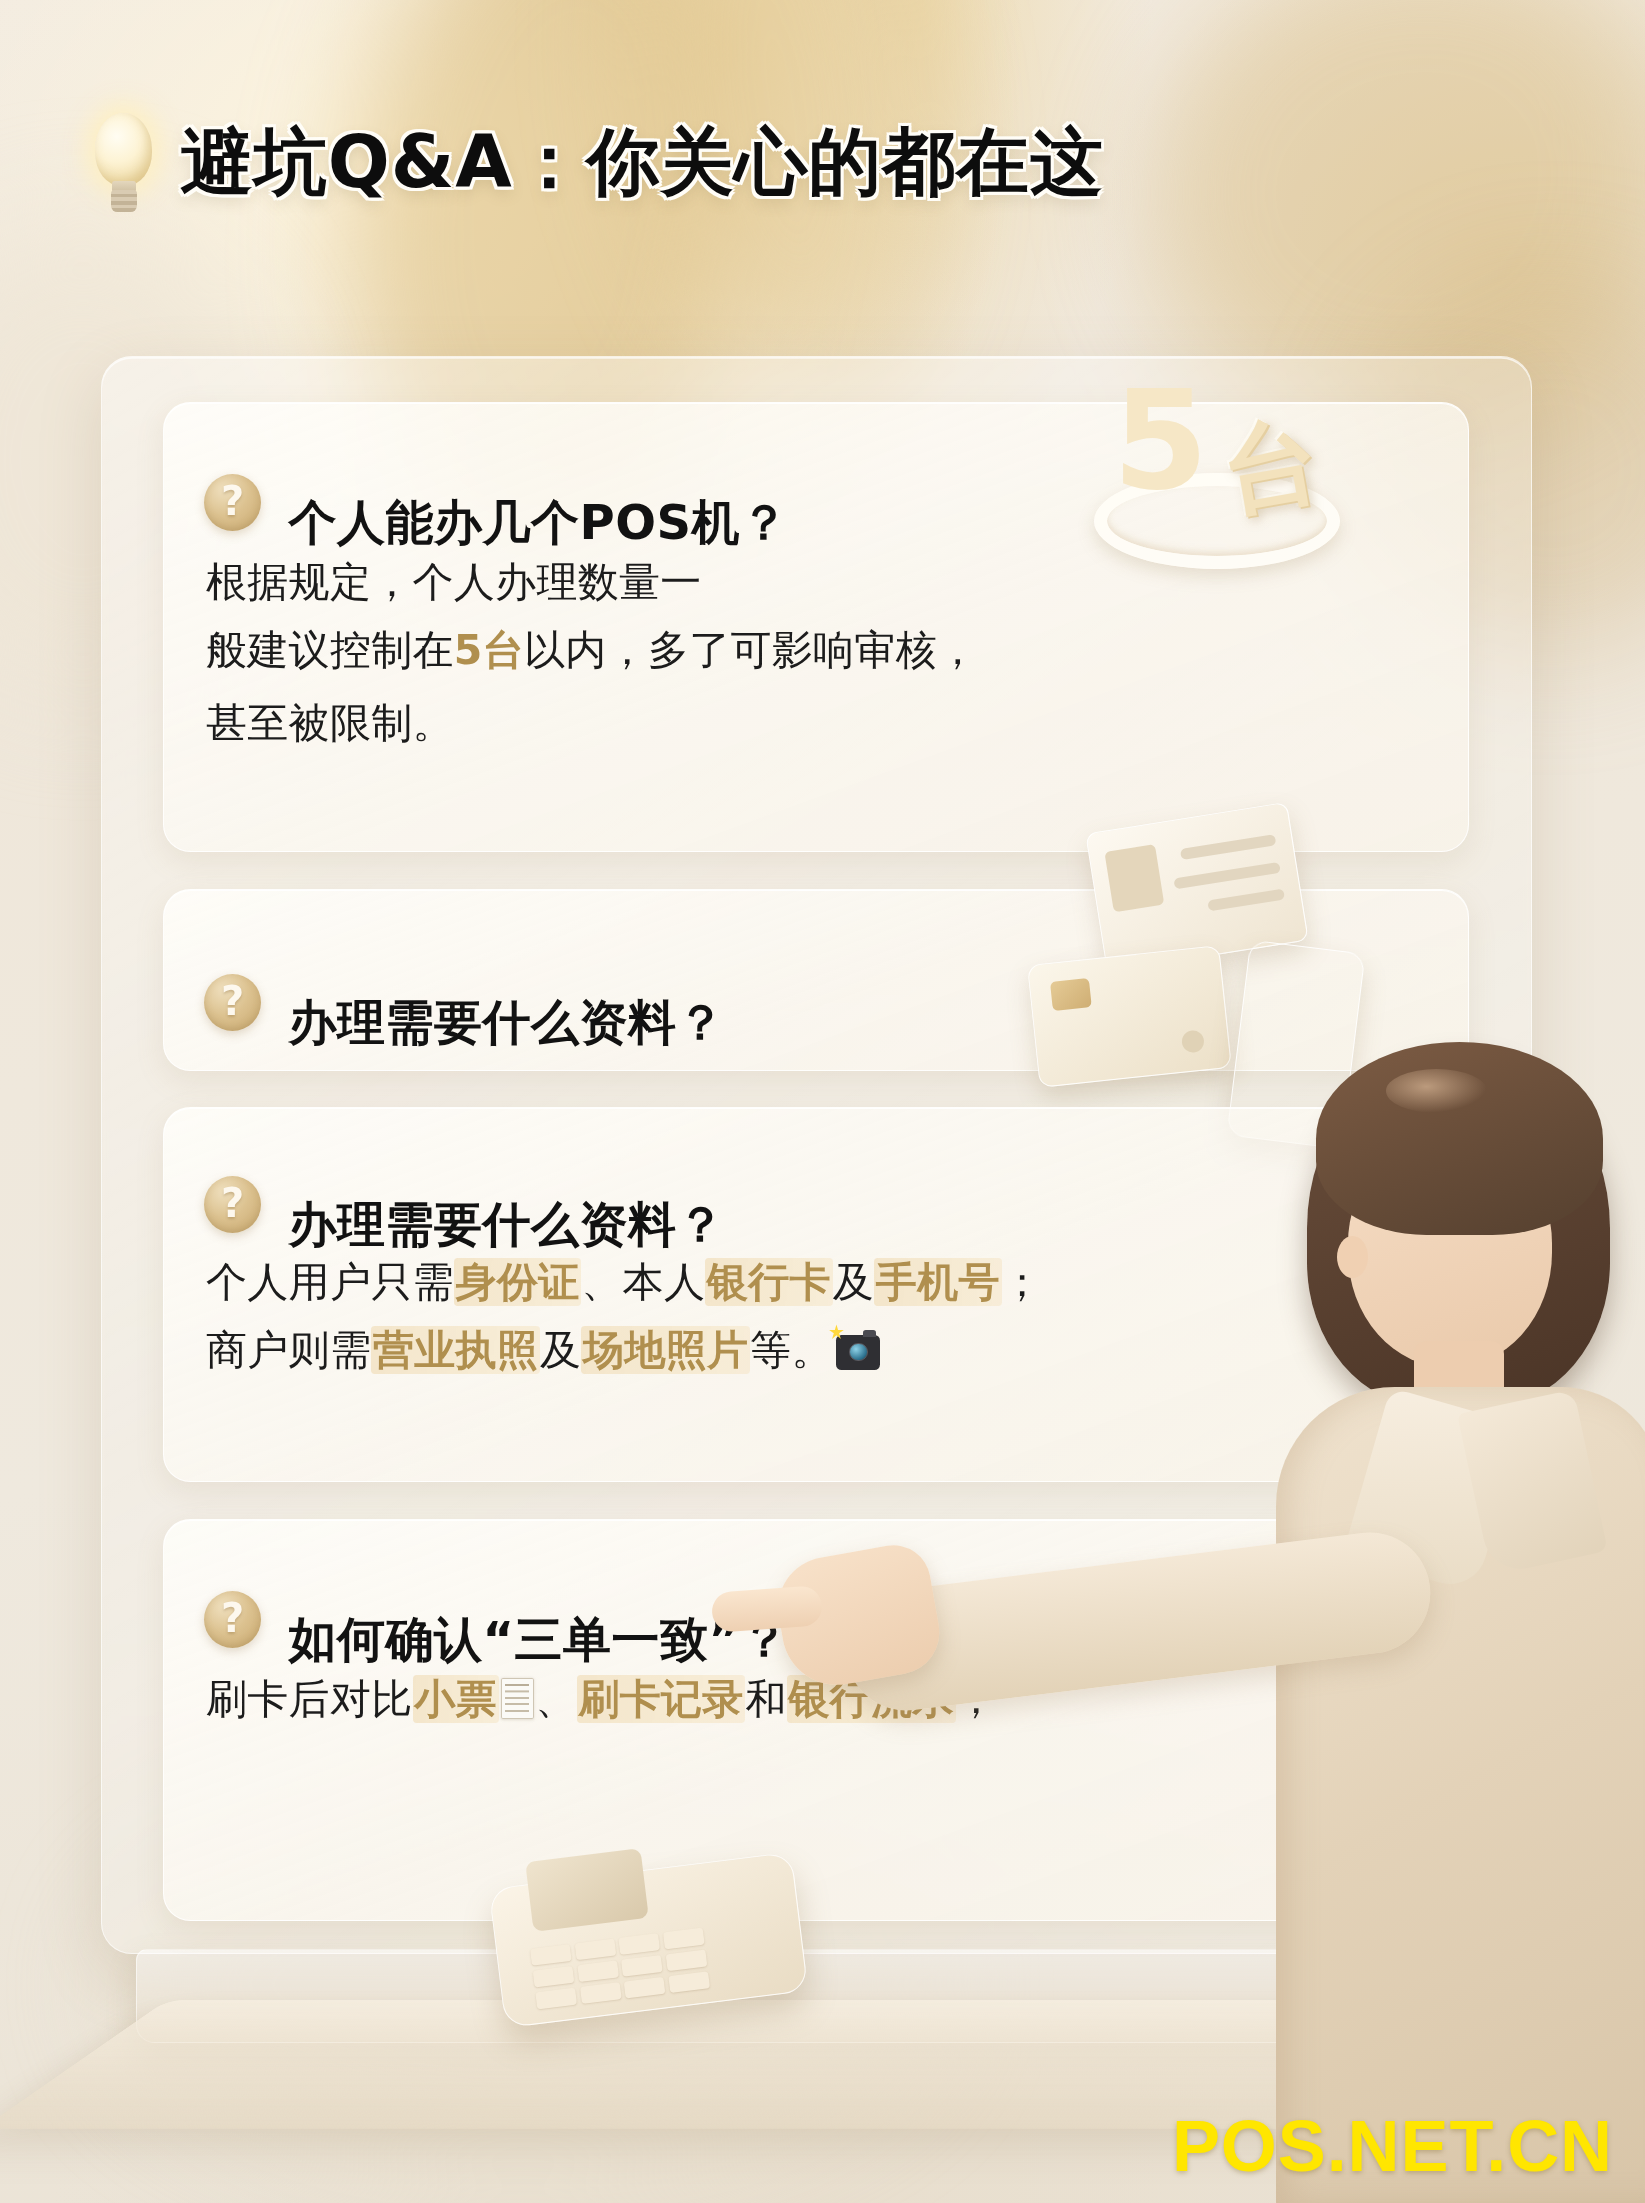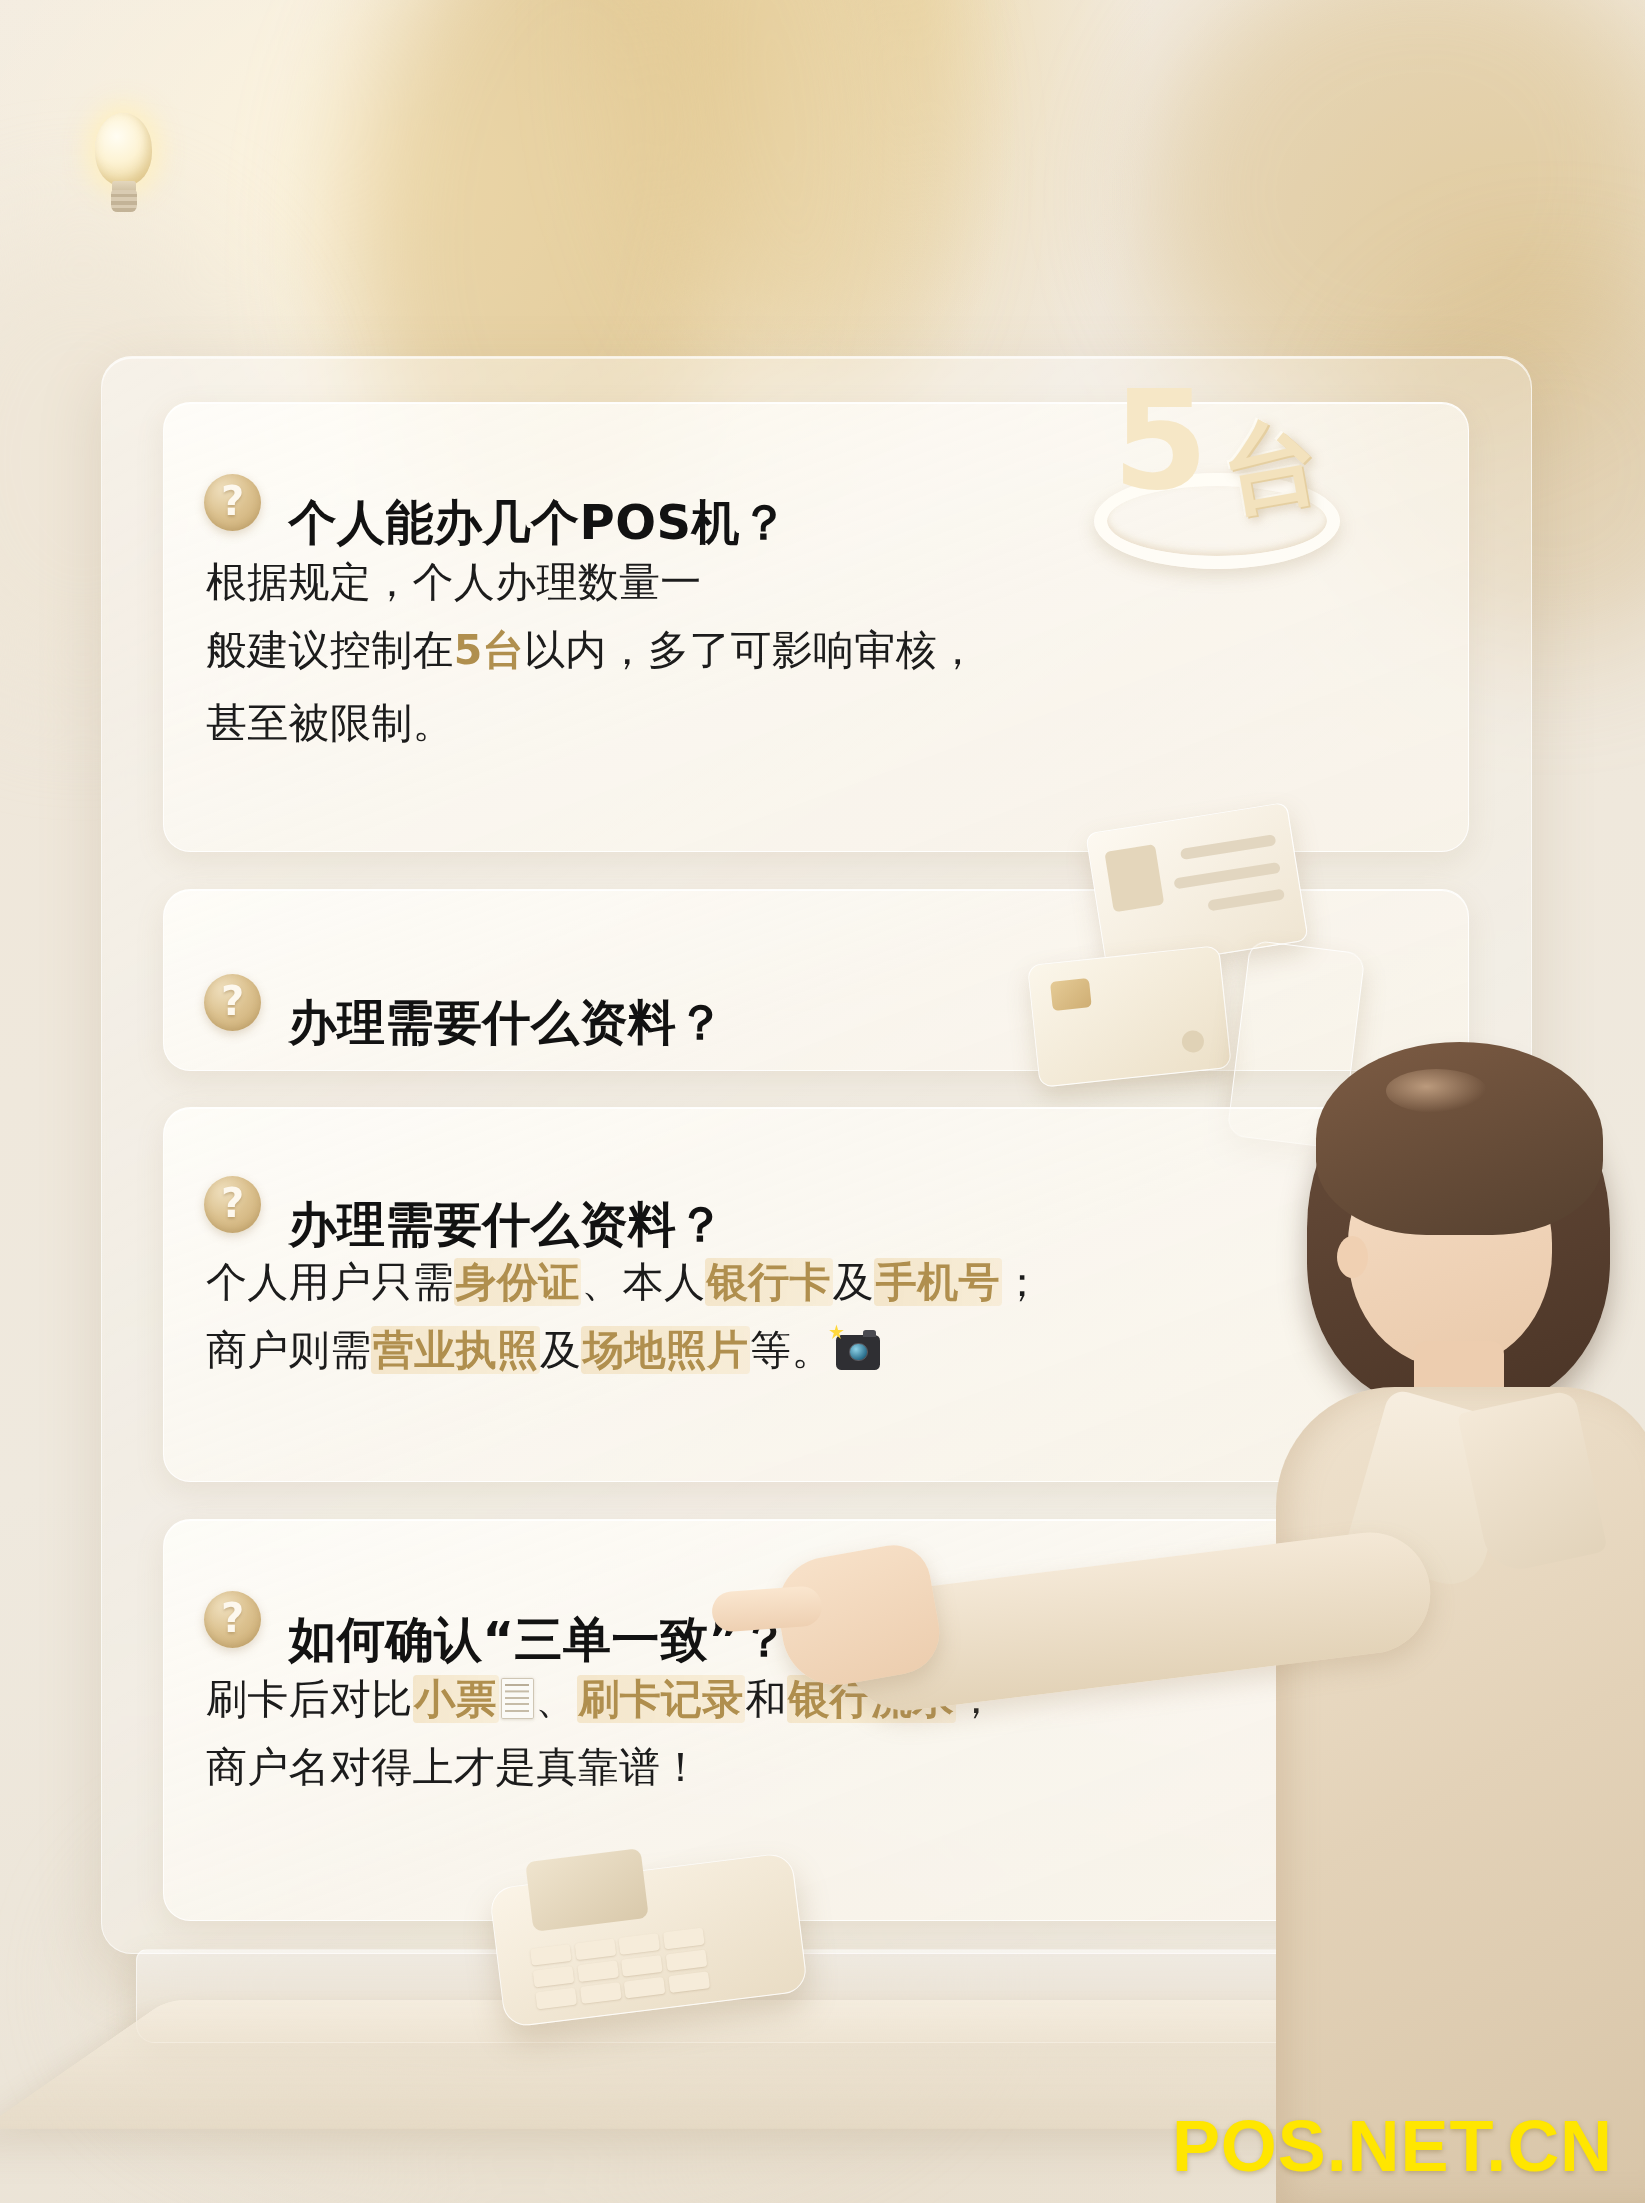--- a/index.html
+++ b/index.html
@@ -192,20 +192,21 @@
 <div class="panel"></div>
 <div class="panel-base"></div>
 <div class="panel-slab"></div>
 
 <div class="title-row">
   <div class="bulb">
     <div class="glass"></div>
       <div class="neck"></div>
       <div class="base"></div>
   </div>
+  <div class="title-text">避坑Q&amp;A：你关心的都在这</div>
 </div>
 
 <div class="card card-1">
   <div class="q-head" style="top:42px;">
     <div class="q-badge">
       <span>?</span>
     </div>
     <div class="q-title">个人能办几个POS机？</div>
   </div>
   <div class="q-body" style="top:145px;">
@@ -263,23 +264,20 @@
 
 <div class="card card-4">
   <div class="q-head" style="top:42px;">
     <div class="q-badge">
       <span>?</span>
     </div>
     <div class="q-title">如何确认“三单一致”？</div>
   </div>
   <div class="q-body" style="top:145px;">
     <span>刷卡后对比</span><span class="hl hl-bg">小票</span><span class="emoji emoji-receipt"></span><span>、</span><span class="hl hl-bg">刷卡记录</span><span>和</span><span class="hl hl-bg">银行流水</span><span>，</span>
-  </div>
-  <div class="q-body" style="top:213px;">
-    <span>商户名对得上才是真靠谱！</span>
   </div>
 </div>
 
 <div class="pos">
   <div class="pos-body"></div>
   <div class="pos-screen"></div>
   <div class="pos-keys">
     <i class="pos-key"></i>
       <i class="pos-key"></i>
       <i class="pos-key"></i>

